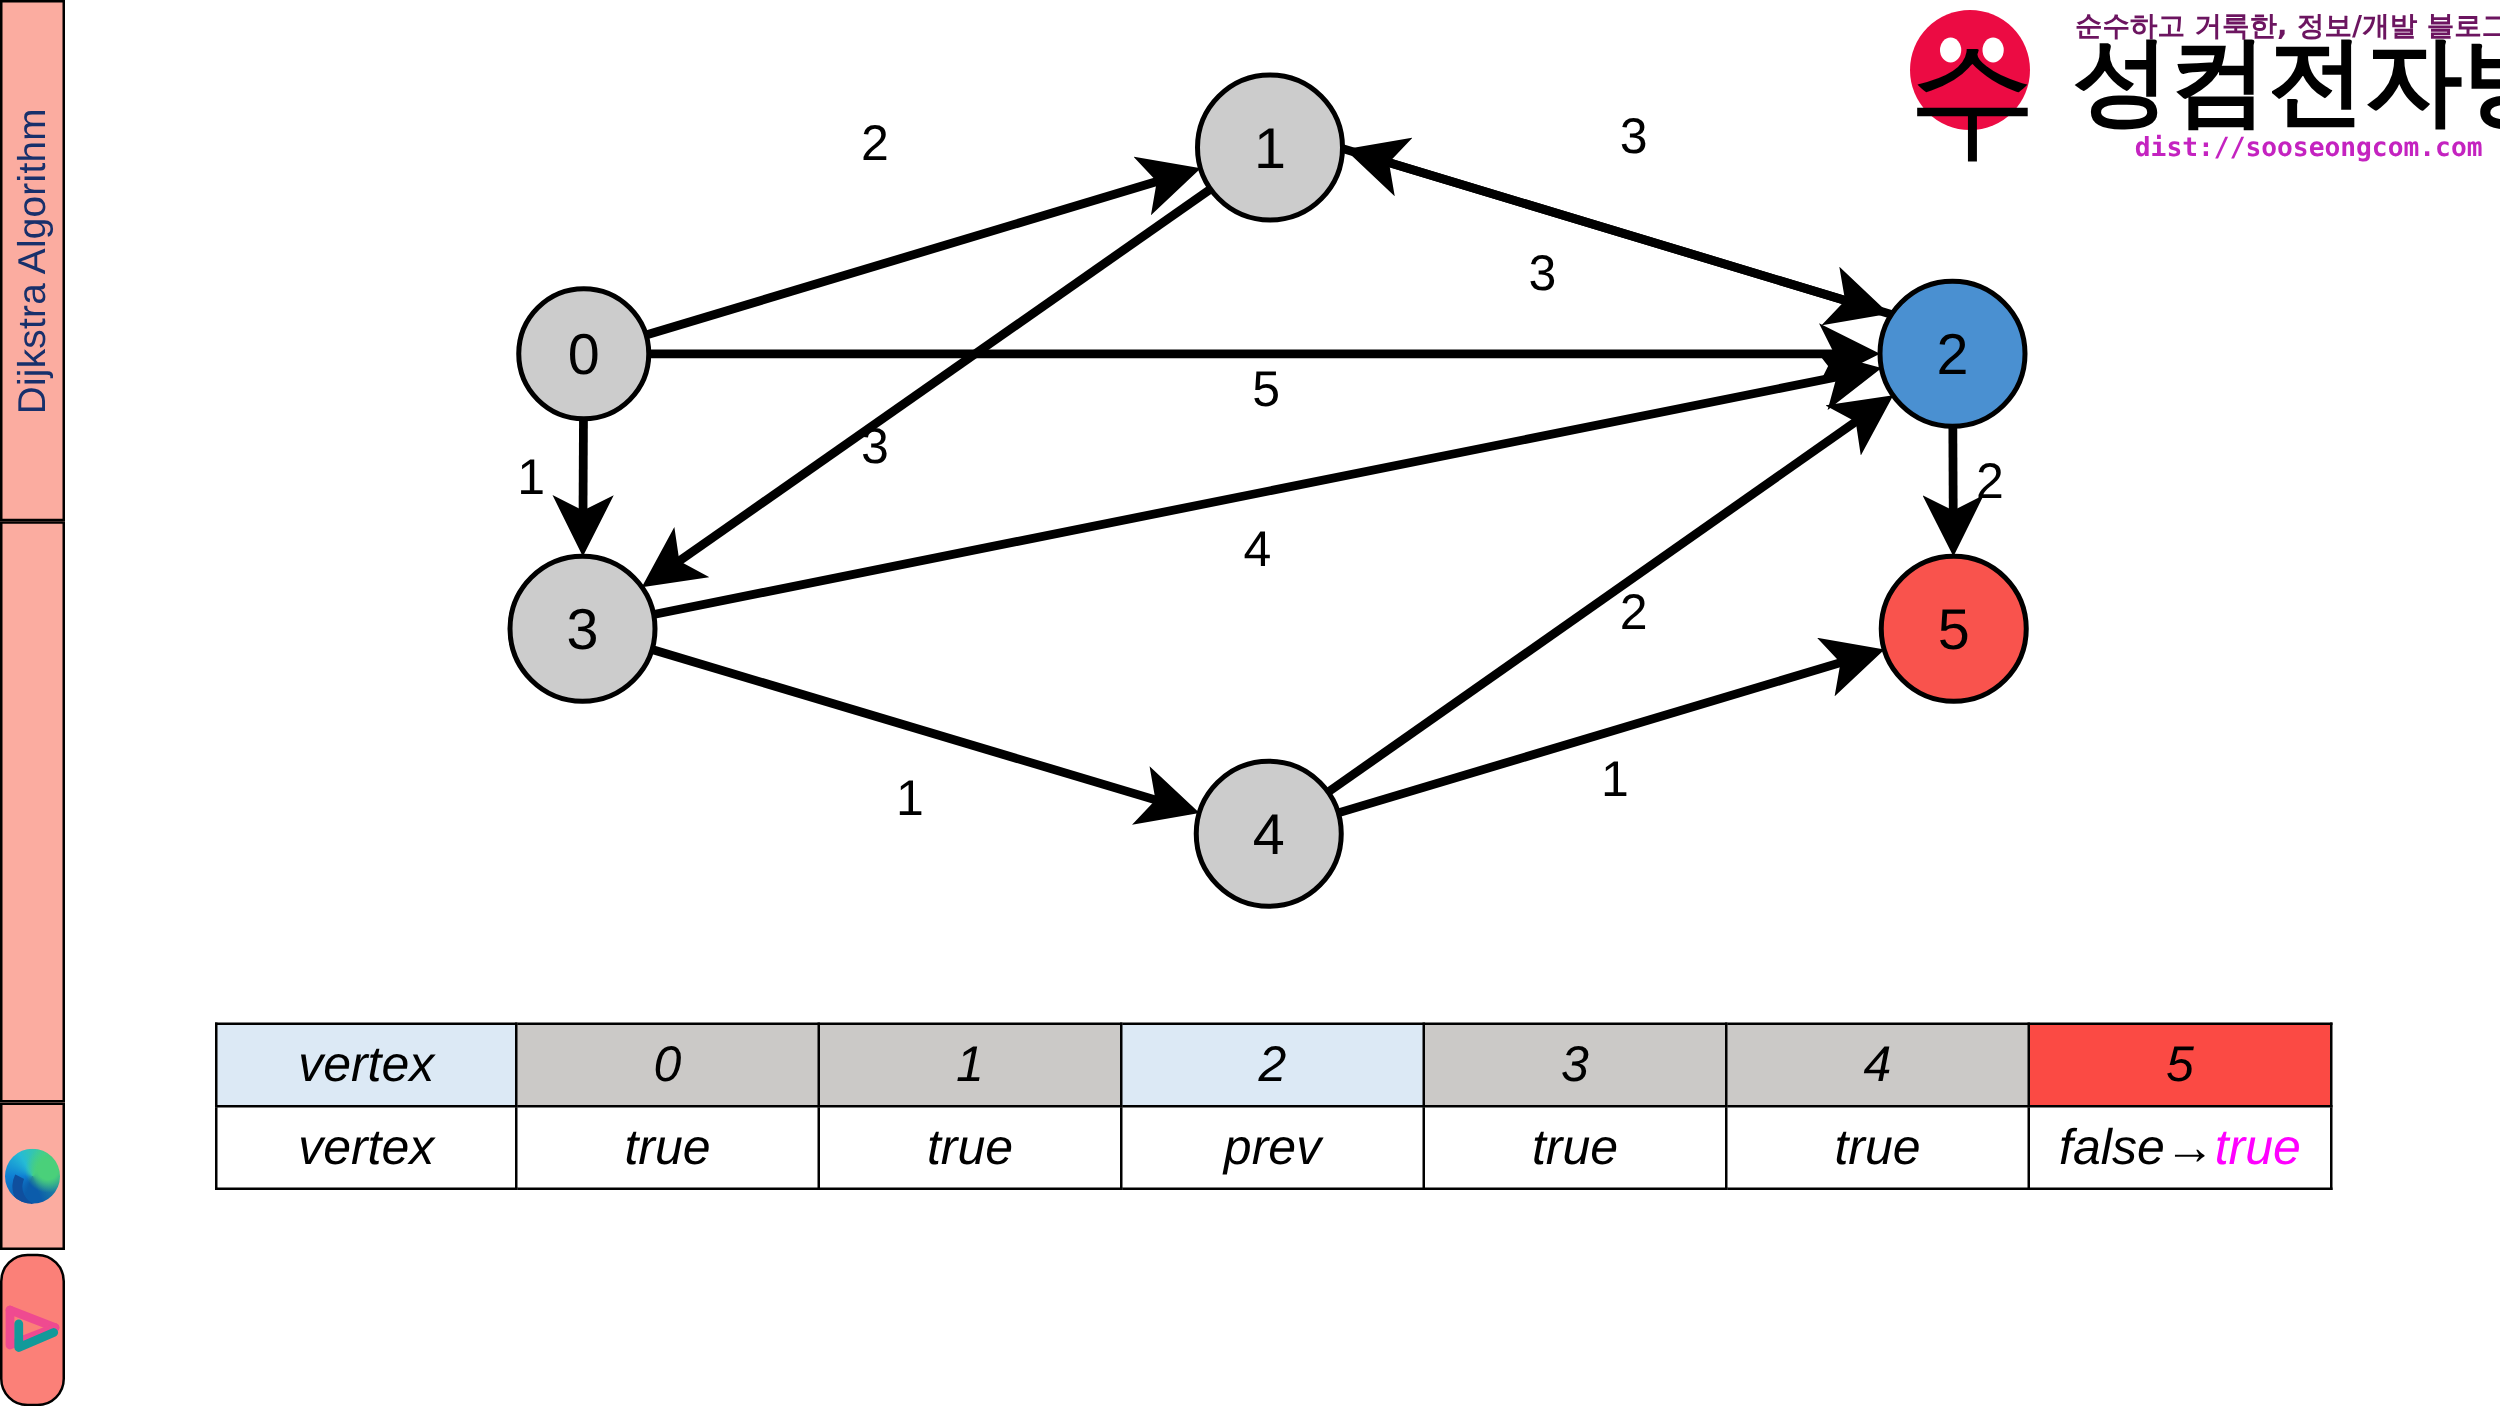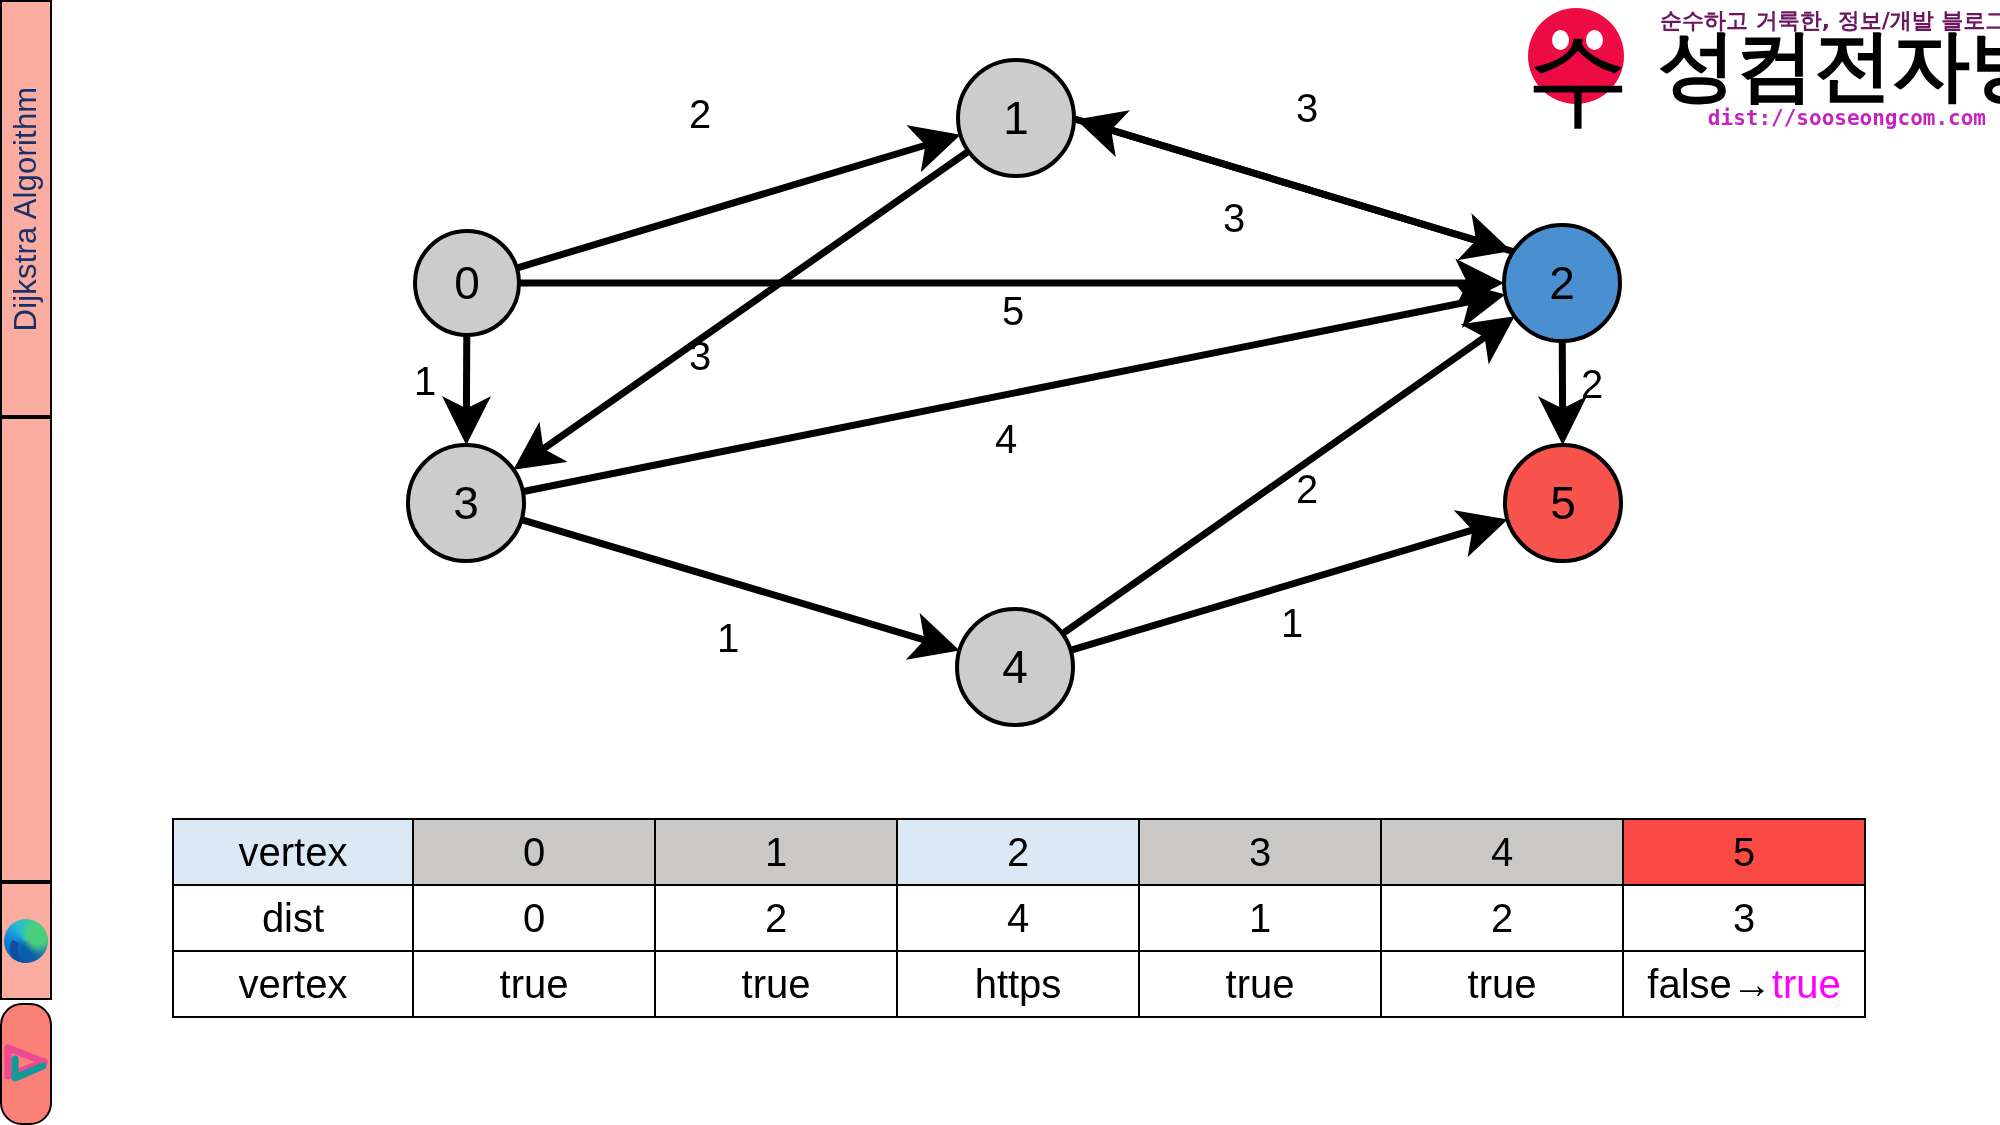--- a/index.html
+++ b/index.html
@@ -81,20 +81,21 @@
   #graph{position:absolute;left:0;top:0;width:2000px;height:800px;}
   .node-label{font-size:46px;fill:#000;font-family:"Liberation Sans", sans-serif;}
   .edge-weight{font-size:40px;fill:#000;font-family:"Liberation Sans", sans-serif;}
   
   #table-wrap{position:absolute;left:172px;top:818px;}
   table{border-collapse:collapse;}
   td{
     border:2px solid #000;text-align:center;vertical-align:middle;
     font-size:40px;height:64px;padding:0;color:#000;
     font-family:"Liberation Sans", sans-serif;
+    font-style:italic;
   }
   td.rowhead{width:238px;}
   td.cell{width:240px;}
   .hl-magenta{color:#ff00ff;}
 </style>
 </head>
 <body>
 
 <div id="sidebar">
   <div class="side-cell" id="side-title-cell">
@@ -178,32 +179,23 @@
         <tr>
           <td class="rowhead" style="background: rgb(220, 233, 245);">vertex</td>
           <td class="cell" style="background: rgb(203, 201, 199);">0</td>
           <td class="cell" style="background: rgb(203, 201, 199);">1</td>
           <td class="cell" style="background: rgb(220, 233, 245);">2</td>
           <td class="cell" style="background: rgb(203, 201, 199);">3</td>
           <td class="cell" style="background: rgb(203, 201, 199);">4</td>
           <td class="cell" style="background: rgb(251, 74, 68);">5</td>
         </tr>
         <tr>
-          <td class="rowhead" style="background: rgb(255, 255, 255);">dist</td>
-          <td class="cell" style="background: rgb(255, 255, 255);">0</td>
-          <td class="cell" style="background: rgb(255, 255, 255);">2</td>
-          <td class="cell" style="background: rgb(255, 255, 255);">4</td>
-          <td class="cell" style="background: rgb(255, 255, 255);">1</td>
-          <td class="cell" style="background: rgb(255, 255, 255);">2</td>
-          <td class="cell" style="background: rgb(255, 255, 255);">3</td>
-        </tr>
-        <tr>
           <td class="rowhead" style="background: rgb(255, 255, 255);">vertex</td>
           <td class="cell" style="background: rgb(255, 255, 255);">true</td>
           <td class="cell" style="background: rgb(255, 255, 255);">true</td>
-          <td class="cell" style="background: rgb(255, 255, 255);">https</td>
+          <td class="cell" style="background: rgb(255, 255, 255);">prev</td>
           <td class="cell" style="background: rgb(255, 255, 255);">true</td>
           <td class="cell" style="background: rgb(255, 255, 255);">true</td>
           <td class="cell" style="background: rgb(255, 255, 255);"><span>false→</span><span class="hl-magenta" style="color: rgb(255, 0, 255);">true</span></td>
         </tr>
       </tbody>
     </table>
 </div>
 
 </body></html>

